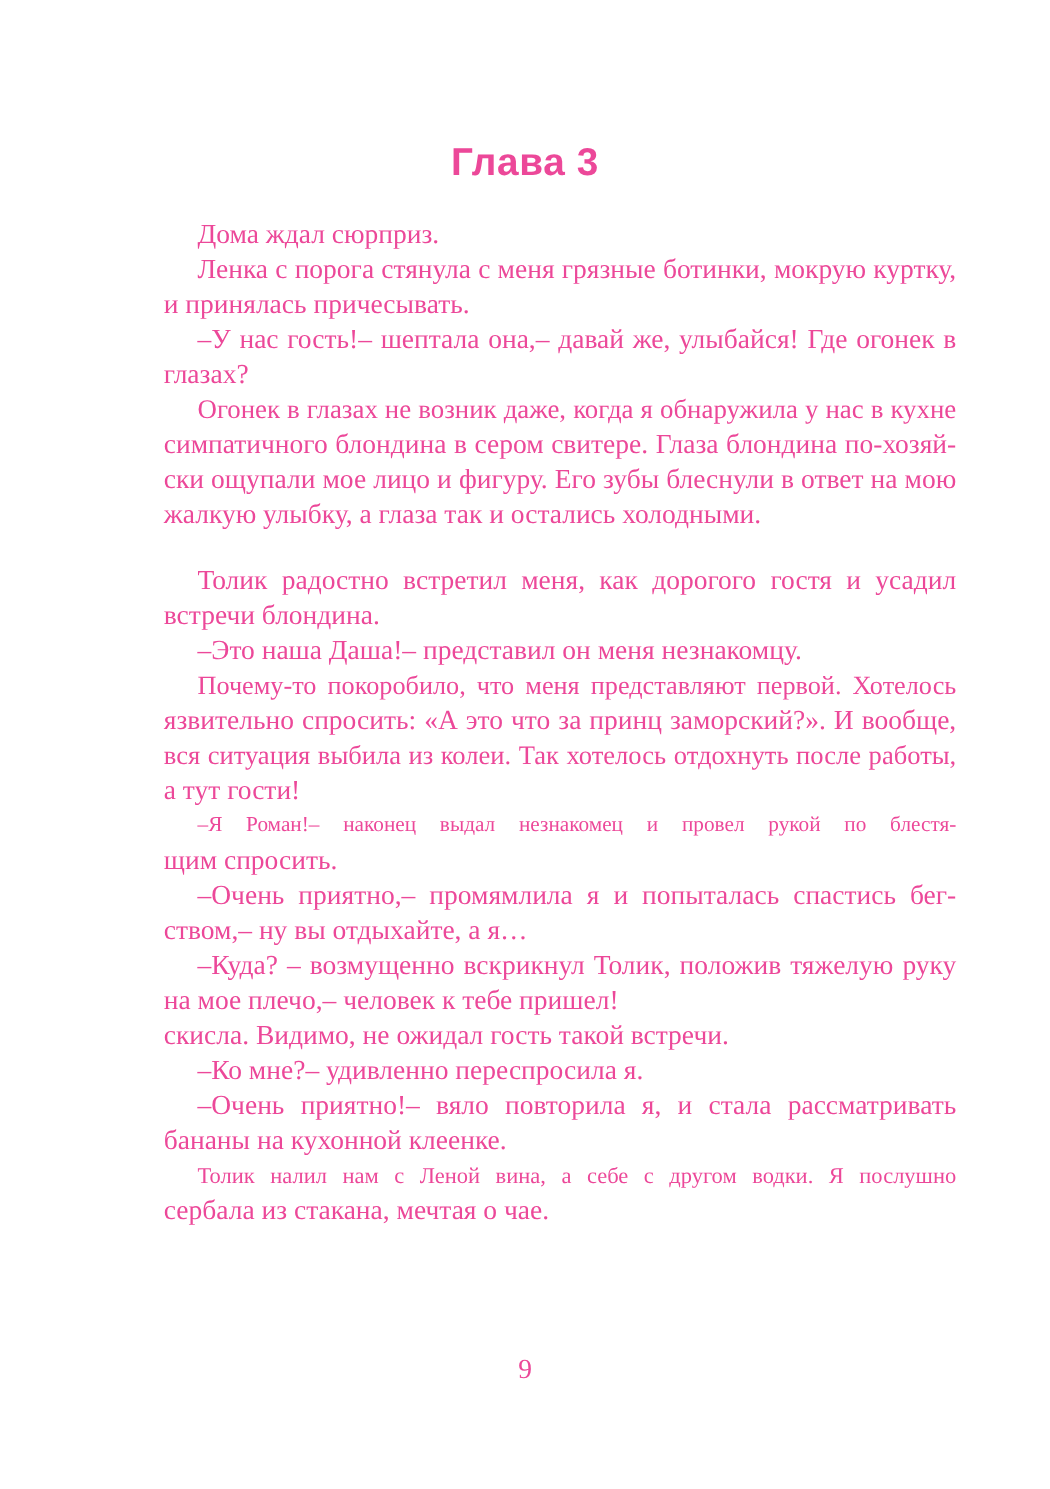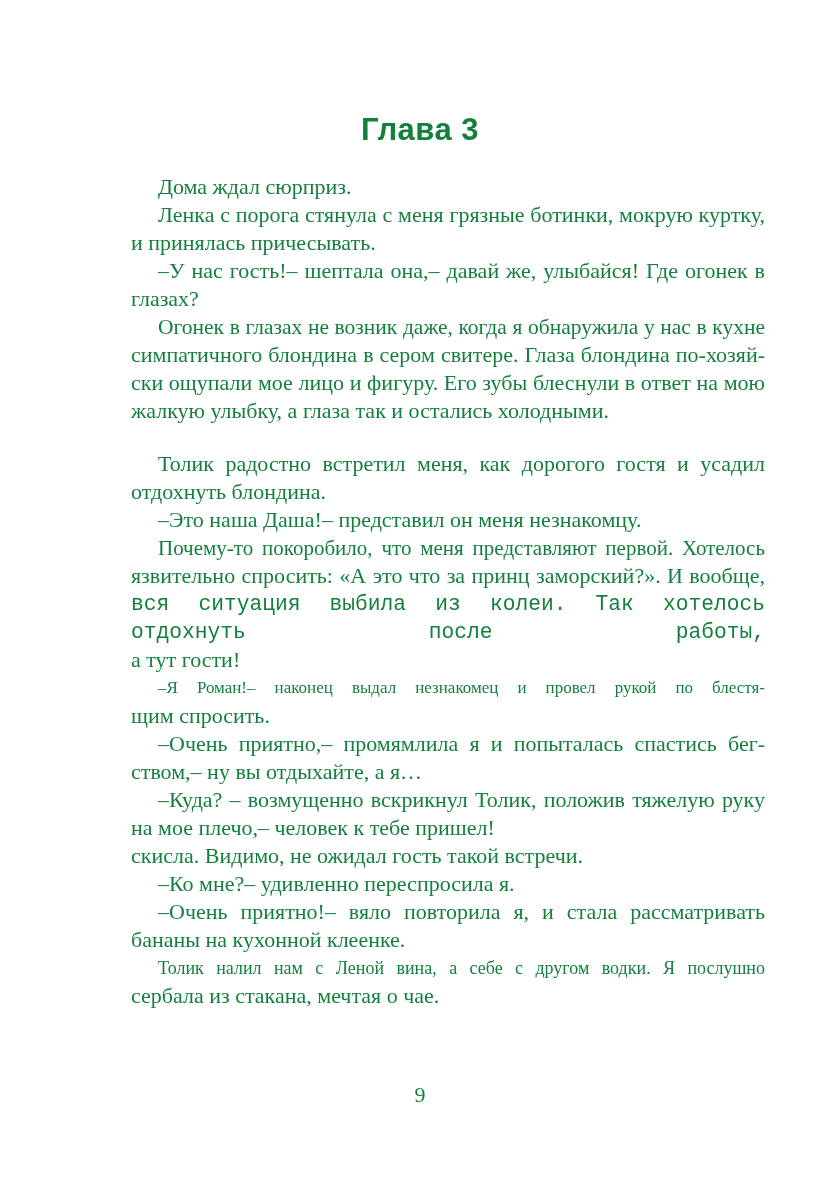--- a/index.html
+++ b/index.html
@@ -5,21 +5,21 @@
   html, body {
     margin: 0;
     padding: 0;
     background: #ffffff;
   }
   .page {
     position: relative;
     width: 840px;
     height: 1191px;
     background: #ffffff;
-    color: #15803d;
+    color: #ec4899;
     font-family: "Liberation Serif", serif;
     overflow: hidden;
   }
   .title {
     position: absolute;
     top: 112px;
     left: 0;
     right: 0;
     margin: 0;
     text-align: center;
@@ -86,29 +86,29 @@
       </div>
       <div class="para">
         <div class="line first just" style="font-size: 21.5px;">Огонек в глазах не возник даже, когда я обнаружила у нас в кухне</div>
         <div class="line just">симпатичного блондина в сером свитере. Глаза блондина по-хозяй-</div>
         <div class="line just">ски ощупали мое лицо и фигуру. Его зубы блеснули в ответ на мою</div>
         <div class="line">жалкую улыбку, а глаза так и остались холодными.</div>
       </div>
       <div class="gap"></div>
       <div class="para">
         <div class="line first just">Толик радостно встретил меня, как дорогого гостя и усадил</div>
-        <div class="line">отдохнуть блондина.</div>
+        <div class="line">встречи блондина.</div>
       </div>
       <div class="para">
         <div class="line first">–Это наша Даша!– представил он меня незнакомцу.</div>
       </div>
       <div class="para">
         <div class="line first just" style="font-size: 21px;">Почему-то покоробило, что меня представляют первой. Хотелось</div>
         <div class="line just">язвительно спросить: «А это что за принц заморский?». И вообще,</div>
-        <div class="line just" style="font-size: 21.25px; font-family: Liberation Mono, monospace;">вся ситуация выбила из колеи. Так хотелось отдохнуть после работы,</div>
+        <div class="line just" style="font-size: 21.25px;">вся ситуация выбила из колеи. Так хотелось отдохнуть после работы,</div>
         <div class="line">а тут гости!</div>
       </div>
       <div class="para">
         <div class="line first just" style="font-size: 17px;">–Я Роман!– наконец выдал незнакомец и провел рукой по блестя-</div>
         <div class="line">щим спросить.</div>
       </div>
       <div class="para">
         <div class="line first just">–Очень приятно,– промямлила я и попыталась спастись бег-</div>
         <div class="line">ством,– ну вы отдыхайте, а я…</div>
       </div>

